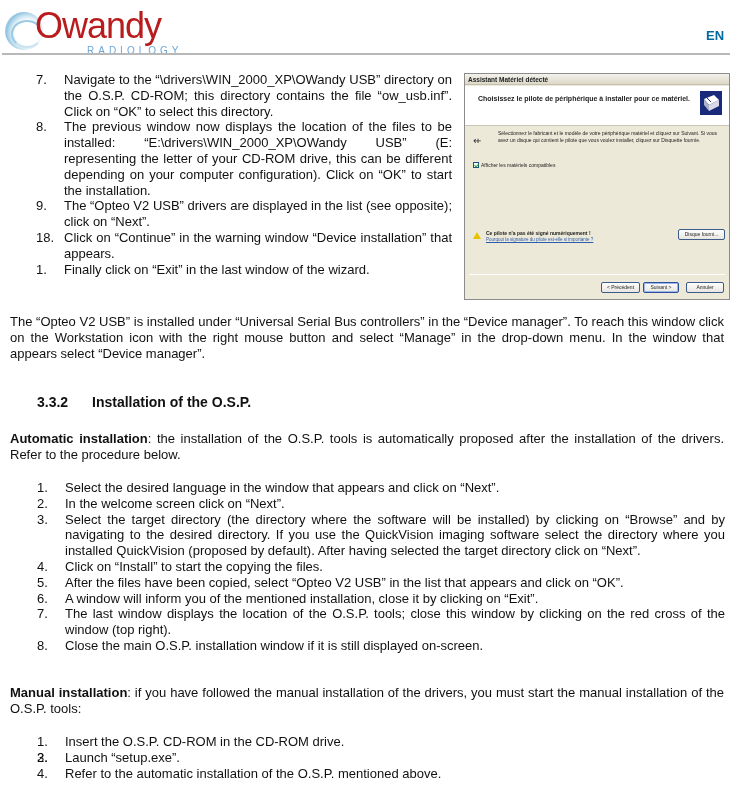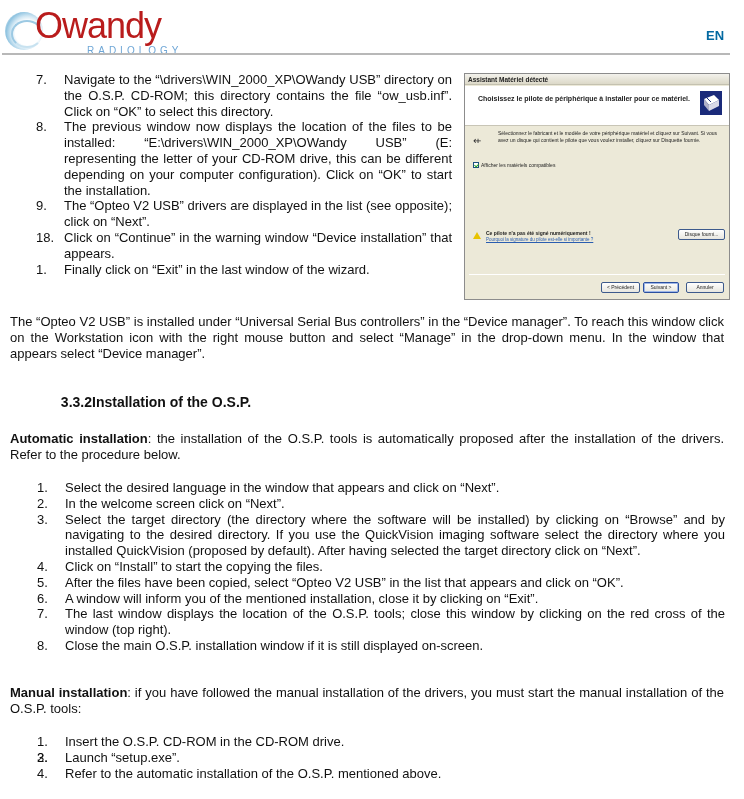--- a/index.html
+++ b/index.html
@@ -52,21 +52,21 @@
   .btn-disk { left: 213px; top: 155px; width: 47px; }
   .dlg-sep { position: absolute; left: 4px; top: 200px; width: 256px; height: 1px; background: #c9c6b6; border-bottom: 1px solid #fff; }
   .btn-prev { left: 136px; top: 208px; width: 39px; }
   .btn-next { left: 178px; top: 208px; width: 36px; border-color: #2b4f9e; box-shadow: inset 0 0 0 1px #9eb6e8; }
   .btn-cancel { left: 221px; top: 208px; width: 38px; }
 
   
   .para { position: absolute; left: 10px; width: 714px; font-size: 13px; line-height: 15.8px; text-align: justify; }
   .p1 { top: 314px; }
   .sec-head { position: absolute; left: 37px; top: 394px; font-size: 14px; font-weight: bold; }
-  .sec-head .sec-num { display: inline-block; width: 55px; text-align: right; }
+  .sec-head .sec-num { display: inline-block; width: 55px; }
   .p2 { top: 431px; }
   .auto-list { left: 37px; top: 480px; width: 688px; }
   .auto-list .li .txt { display: block; text-align: justify; }
   .p3 { top: 685px; }
   .manual-list { left: 37px; top: 734px; width: 688px; }
   b { font-weight: bold; }
 </style>
 </head>
 <body>
 

